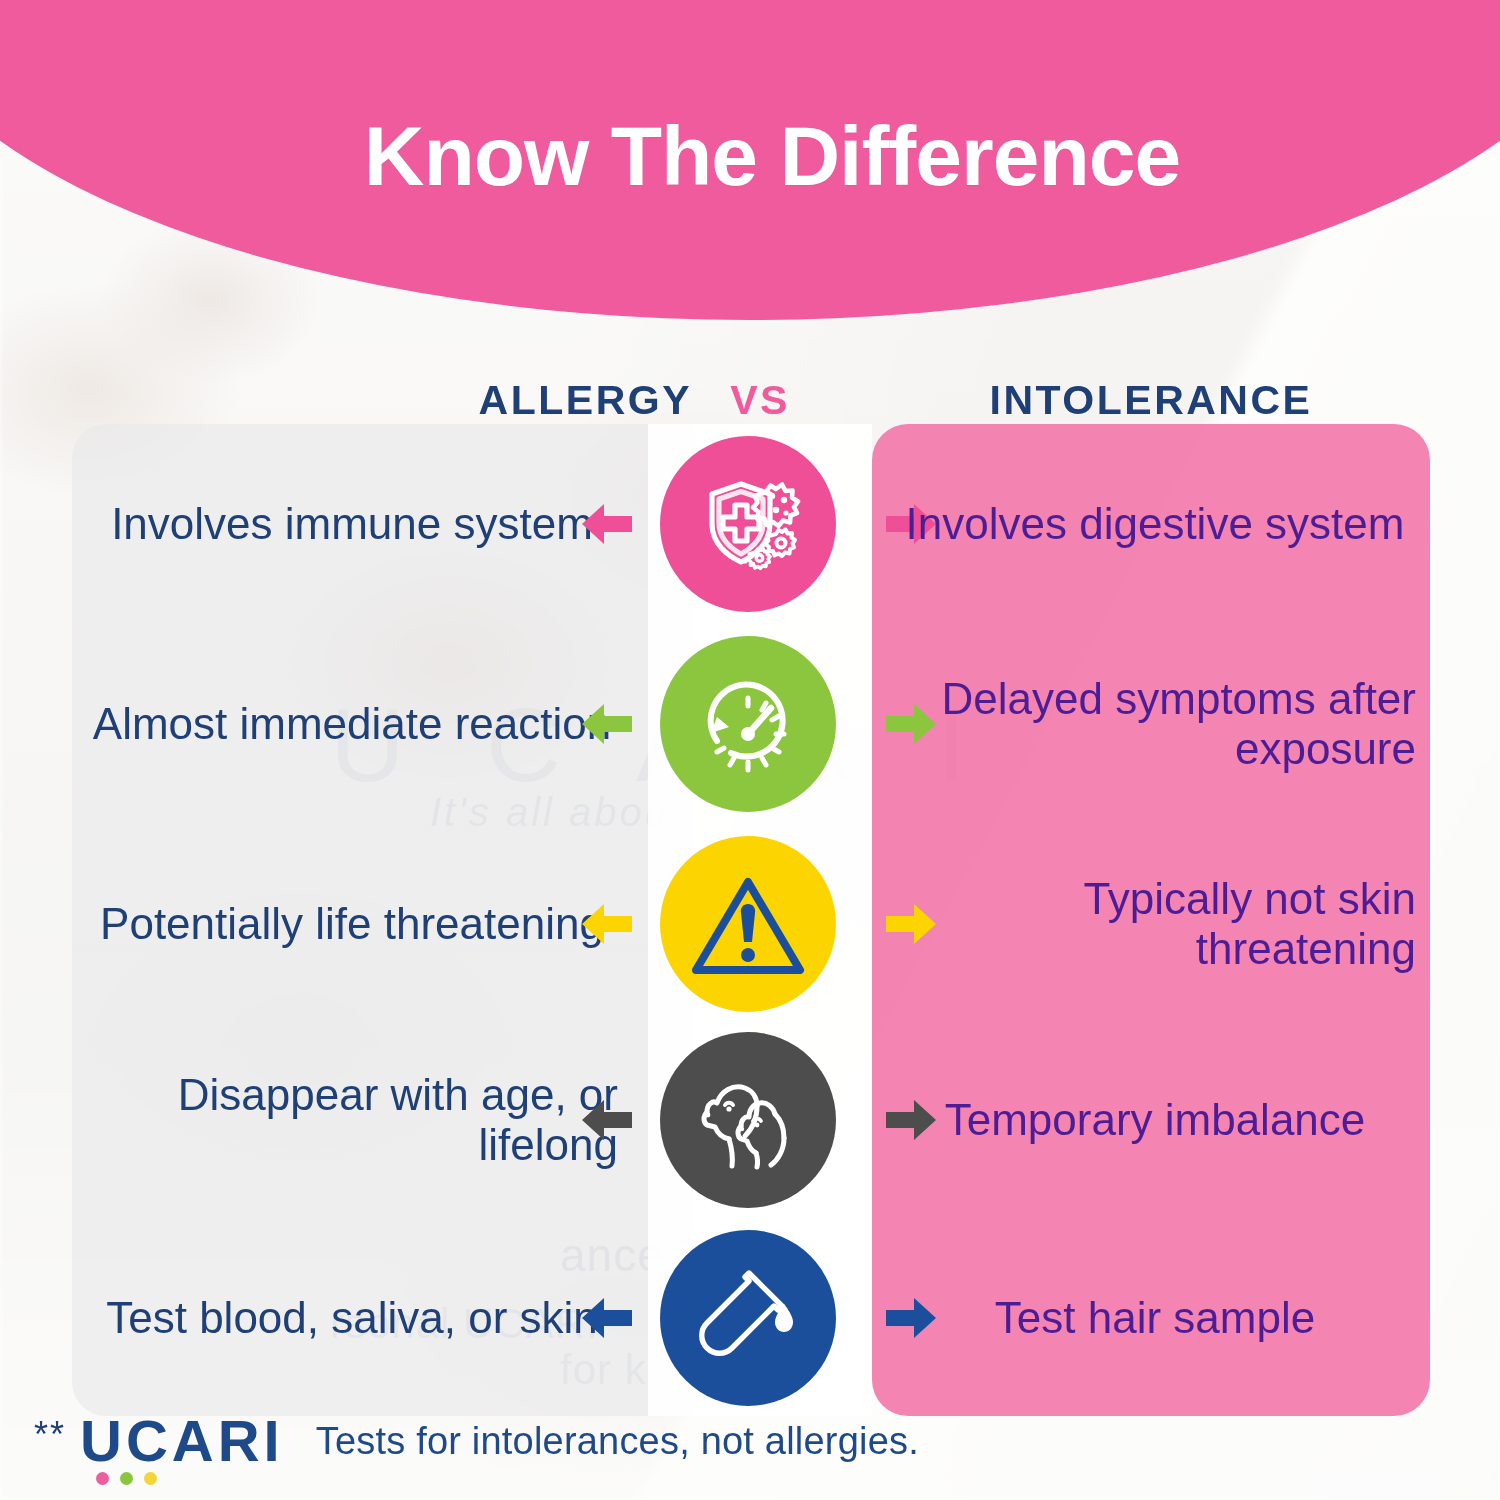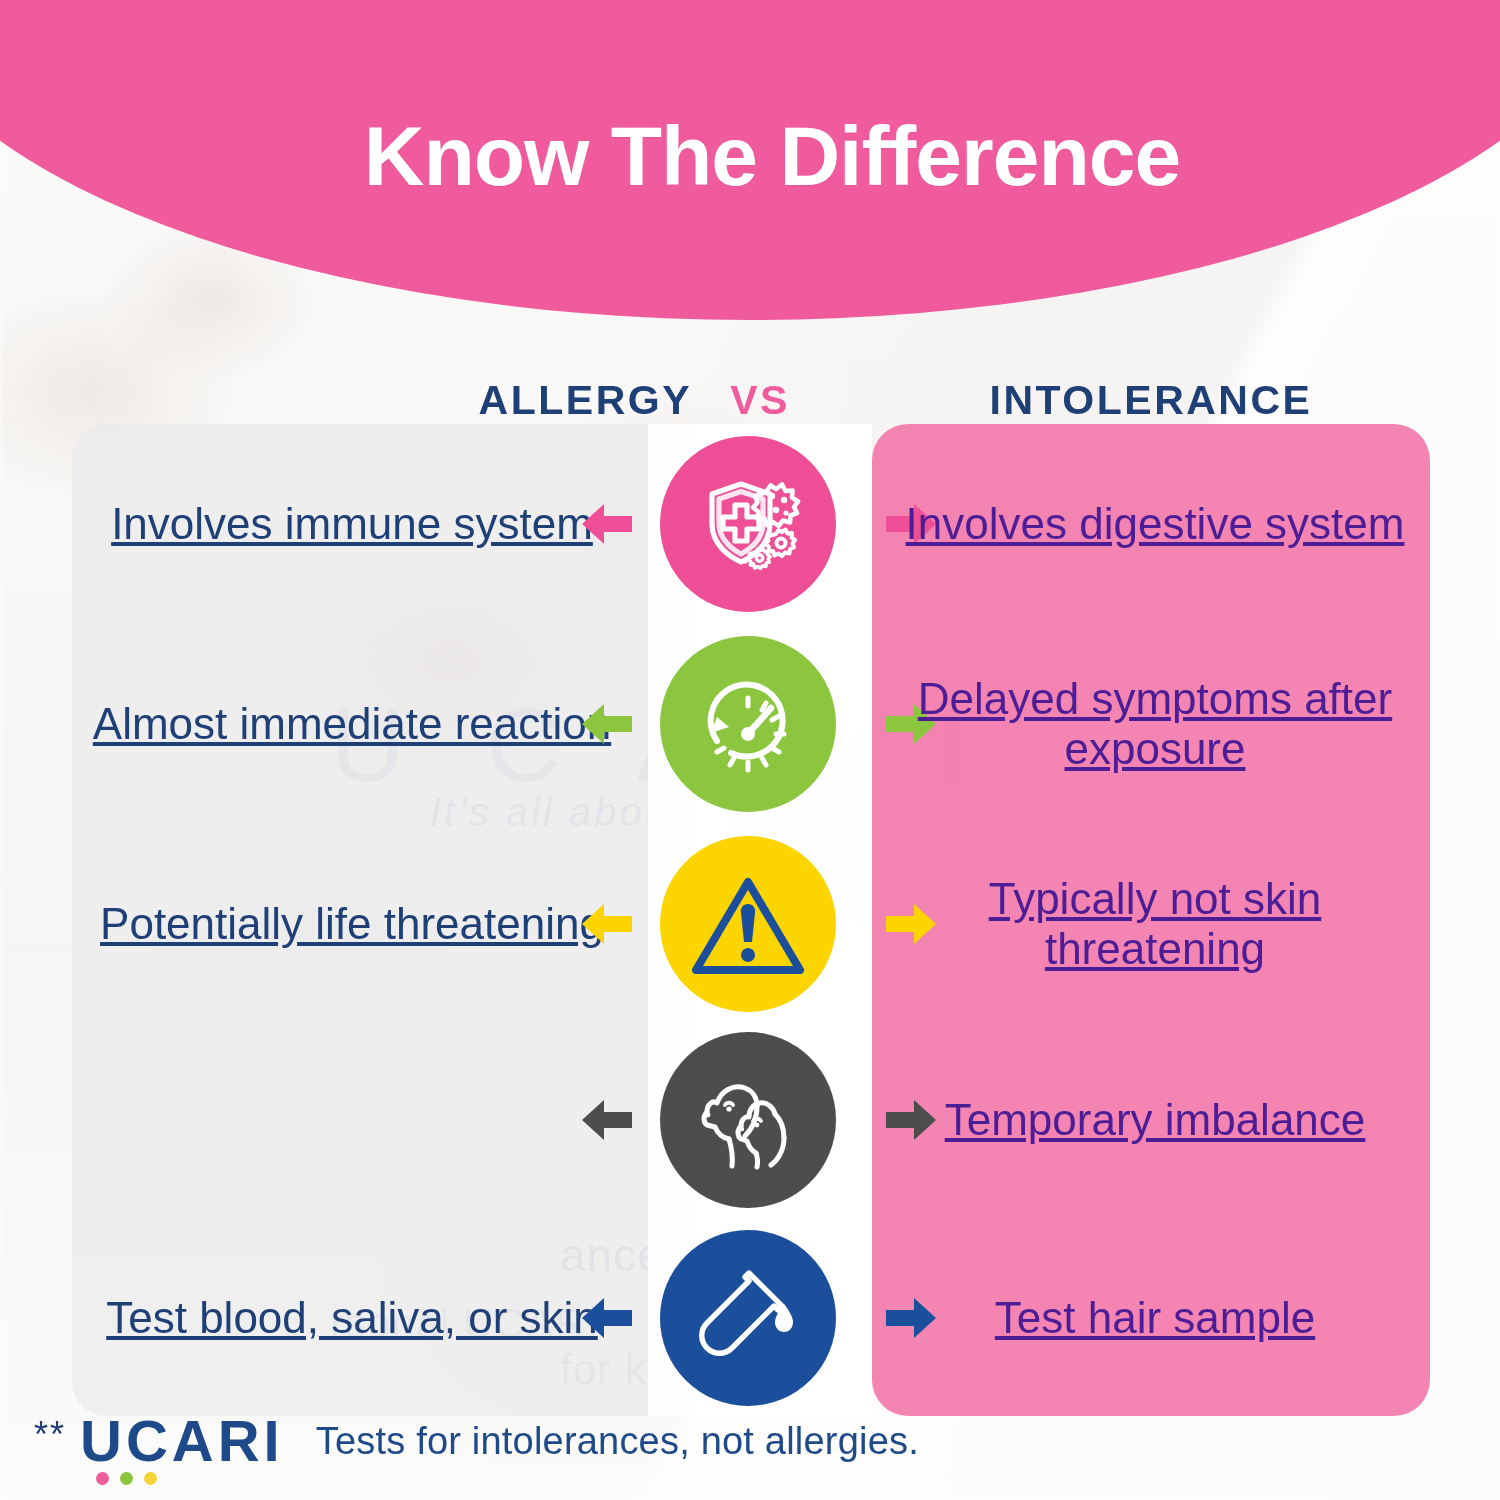--- a/index.html
+++ b/index.html
@@ -102,24 +102,23 @@
   .row{ position:absolute; left:0; width:1500px; height:200px; z-index:5; }
   #row-0{ top:424px; }
   #row-1{ top:624px; }
   #row-2{ top:824px; }
   #row-3{ top:1020px; }
   #row-4{ top:1218px; }
 
   .cell{
     position:absolute; top:0; height:200px;
     display:flex; align-items:center; justify-content:center;
-    text-align:center; line-height:1.13;
+    text-align:right; line-height:1.13;
     font-size:44px;
     padding:0 14px;
-    text-decoration:underline;
   }
   .cell-left{ left:72px; width:560px; color:#1f3f77; }
   .cell-right{ left:880px; width:550px; color:#4c1d95; }
 
   
   .arrow{ position:absolute; top:78px; width:50px; height:44px; }
   .arrow-left{ left:582px; }
   .arrow-right{ left:886px; }
 
   .icon-circle{
@@ -264,20 +263,21 @@
   </div>
 
   <svg class="arrow arrow-right" viewBox="0 0 50 44">
     <path d="M50 22 L28 2 L28 14 L0 14 L0 30 L28 30 L28 42 Z" fill="#fcd500"></path>
   </svg>
 
   <div class="cell cell-right">Typically not skin threatening</div>
 </div>
 
 <div class="row" id="row-3">
+  <div class="cell cell-left">Disappear with age, or lifelong</div>
 
   <svg class="arrow arrow-left" viewBox="0 0 50 44">
     <path d="M0 22 L22 2 L22 14 L50 14 L50 30 L22 30 L22 42 Z" fill="#4d4d4d"></path>
   </svg>
 
   <div class="icon-circle" style="background:#4d4d4d">
     <svg width="118" height="112" viewBox="0 0 118 112">
       <g fill="none" stroke="#ffffff" stroke-width="5" stroke-linecap="round" stroke-linejoin="round">
 
         <path d="M18 48 C18 40 24 36 28 39 C32 27 44 20 56 24 C64 27 68 34 68 42"></path>

